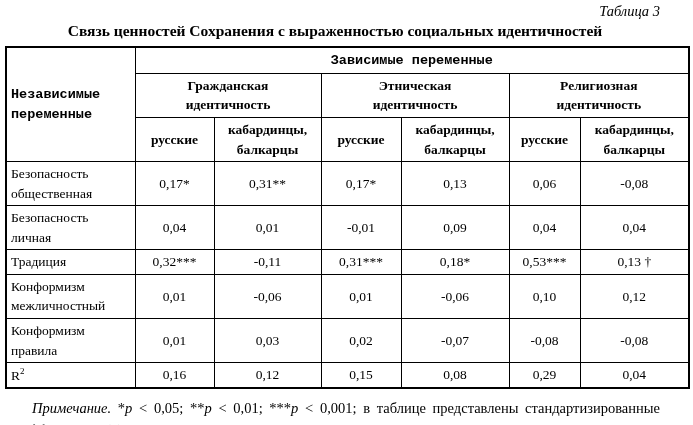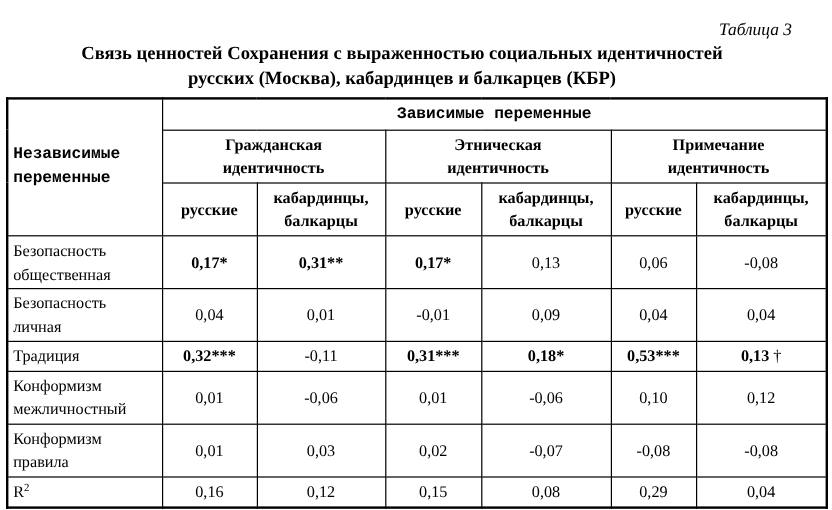--- a/index.html
+++ b/index.html
@@ -11,21 +11,21 @@
     width: 693px;
     height: 425px;
     font-family: "Liberation Serif", "DejaVu Serif", serif;
     color: #000000;
     overflow: hidden;
   }
   .page {
     width: 670px;
     height: 425px;
     box-sizing: border-box;
-    padding-top: 17px;
+    padding-top: 3px;
   }
   .table-label {
     text-align: right;
     font-style: italic;
     font-size: 14.5px;
     padding-right: 10px;
     line-height: 1.2;
   }
   .doc-title {
     text-align: center;
@@ -66,41 +66,40 @@
   tr.top-header-row th { height: 26px; font-family: Liberation Mono, monospace; }
   tr.group-row th { height: 41px; }
   tr.sub-row th { height: 41px; }
   tbody th {
     font-weight: normal;
     text-align: left;
     padding-left: 6px;
   }
   tbody th.italic { }
   tbody td { text-align: center; }
-  tbody td .bold { font-weight: bold; text-align: center; }
+  tbody td .bold { font-weight: normal; text-align: center; }
   sup { font-size: 9px; }
   .note {
     margin: 9px 10px 0 10px;
     font-size: 14.5px;
     line-height: 1.5;
     text-align: justify;
     text-indent: 22px;
   }
   .note .italic { font-style: italic; }
 </style>
 </head>
 <body>
 
 <div class="page">
 
   <div class="table-label">Таблица 3</div>
 
   <div class="doc-title">
     <span>Связь ценностей Сохранения с выраженностью социальных идентичностей</span><br>
-    <span>русских (Москва), кабардинцев и балкарцев (КБР)</span>
   </div>
 
   <table class="results">
     <colgroup>
       <col style="width:129px">
       <col style="width:79px">
       <col style="width:107px">
       <col style="width:80px">
       <col style="width:108px">
       <col style="width:71px">
@@ -112,21 +111,21 @@
         <th colspan="6">Зависимые переменные</th>
       </tr>
       <tr class="group-row">
         <th colspan="2">
           <span class="group-label">Гражданская идентичность</span>
         </th>
         <th colspan="2">
           <span class="group-label">Этническая идентичность</span>
         </th>
         <th colspan="2">
-          <span class="group-label">Примечание идентичность</span>
+          <span class="group-label">Религиозная идентичность</span>
         </th>
       </tr>
       <tr class="sub-row">
         <th>русские</th>
         <th>кабардинцы, балкарцы</th>
         <th>русские</th>
         <th>кабардинцы, балкарцы</th>
         <th>русские</th>
         <th>кабардинцы, балкарцы</th>
       </tr>

